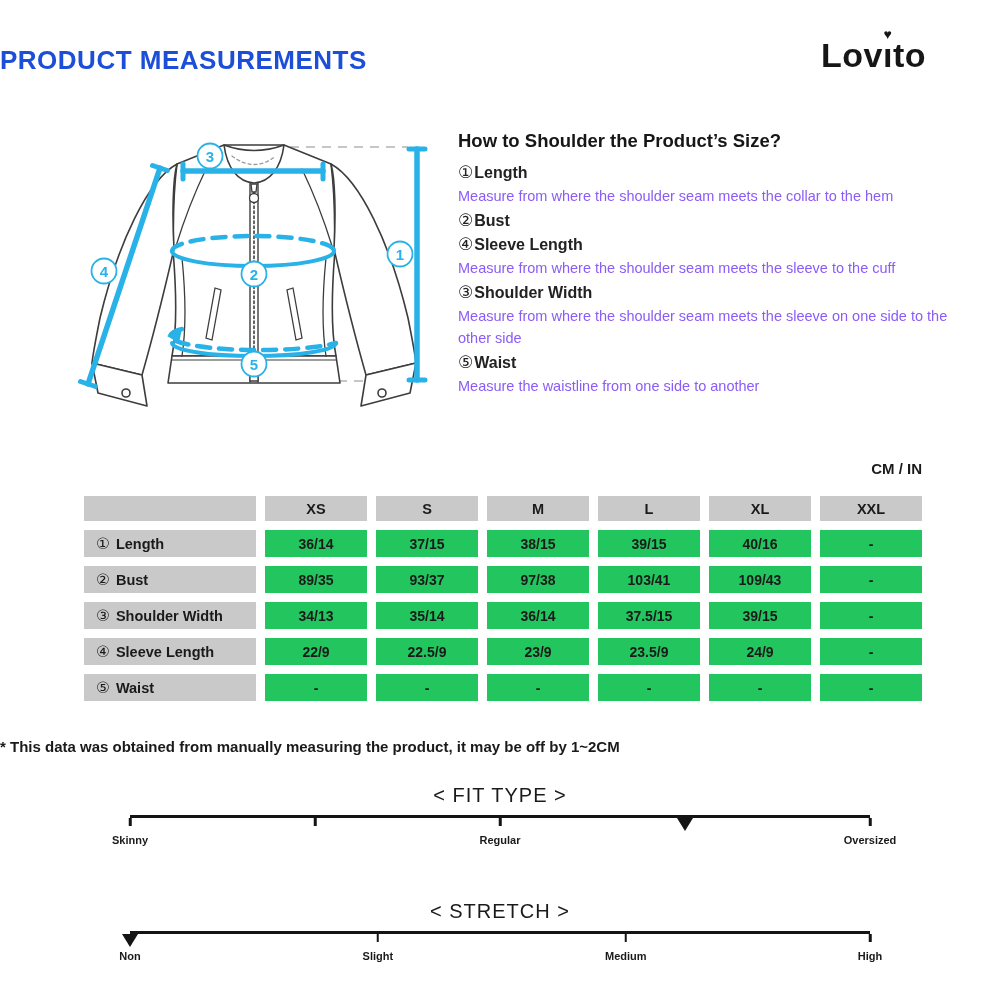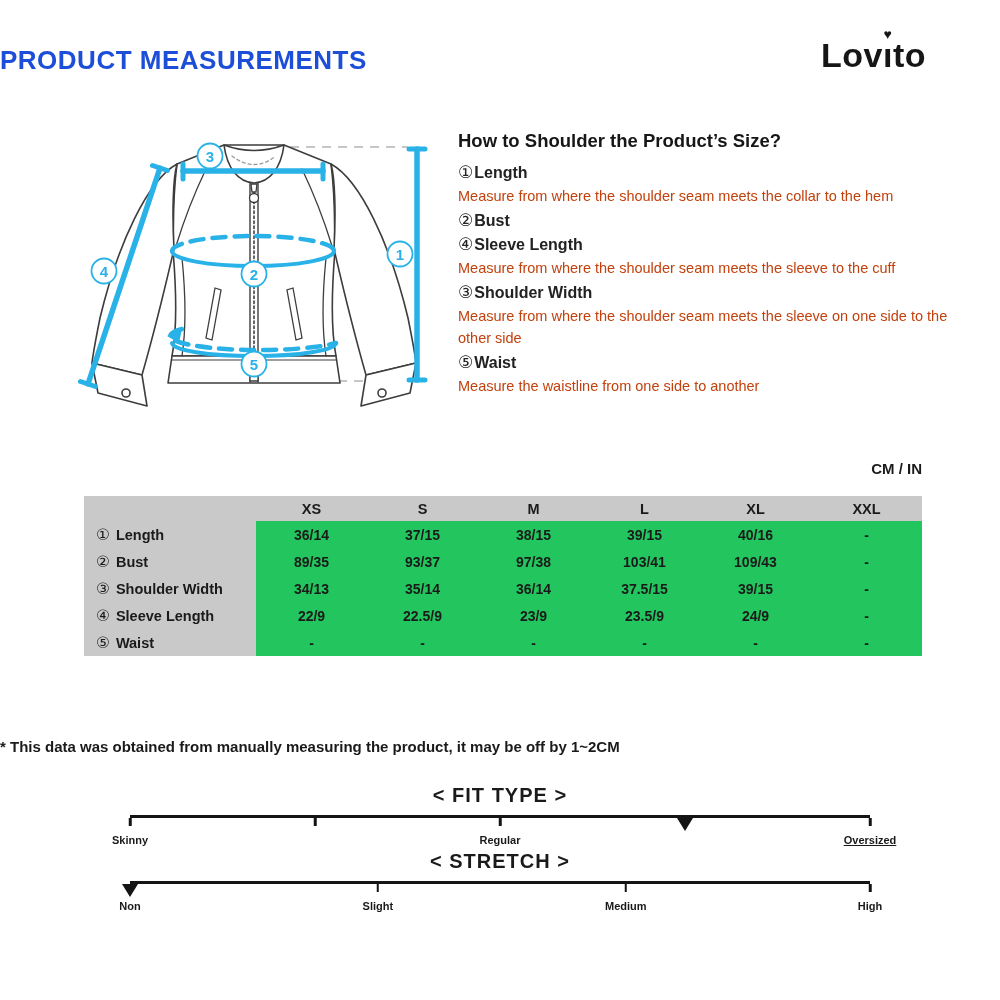--- a/index.html
+++ b/index.html
@@ -20,50 +20,50 @@
   
   .diagram{position:absolute;left:60px;top:118px}
   .diagram .marker-circle{fill:#fff;stroke:#29B2E8;stroke-width:1.8}
   .diagram .marker-num{fill:#29B2E8;font-size:15px;font-weight:600;text-anchor:middle;
     font-family:"Liberation Sans","DejaVu Sans",sans-serif}
   
   .howto{position:absolute;left:458px;top:130px;width:494px}
   .howto-heading{font-size:18.5px;font-weight:700;margin-bottom:9px;color:#161616}
   .hint-title{font-size:16px;font-weight:700;line-height:24px;color:#222}
   .hint-num{font-weight:400;font-size:17px;margin-right:1px}
-  .hint-desc{font-size:14.5px;color:#c2410c;line-height:22px;margin-bottom:2px}
+  .hint-desc{font-size:14.5px;color:#8b5cf6;line-height:22px;margin-bottom:2px}
   
   .units{position:absolute;top:460px;right:78px;font-size:15px;font-weight:700}
   .size-table{position:absolute;left:84px;top:496px;width:838px;display:grid;
-    grid-template-columns:172px repeat(6,1fr);gap:0}
+    grid-template-columns:172px repeat(6,1fr);gap:9px}
   .th{background:#c9c9c9;height:25px;display:flex;align-items:center;justify-content:center;
     font-weight:700;font-size:14.5px}
   .rowlabel{background:#c9c9c9;height:27px;display:flex;align-items:center;
     padding-left:12px;font-weight:600;font-size:14.5px}
   .rowlabel .circ{font-weight:400;font-size:15.5px;margin-right:6px}
   .td{background:#22c55e;height:27px;display:flex;align-items:center;justify-content:center;
     font-weight:600;font-size:14px}
   
   .disclaimer{position:absolute;top:738px;left:0;width:100%;text-align:left;
     font-size:15px;font-weight:700}
   
   .scale{position:absolute;left:130px;width:740px}
-  .scale-title{text-align:center;font-size:20px;font-weight:700;letter-spacing:1px;
+  .scale-title{text-align:center;font-size:20px;font-weight:400;letter-spacing:1px;
     height:22px;line-height:22px}
   .scale-track{position:relative;margin-top:9px;height:3px;background:#141414}
   .tick{position:absolute;top:3px;width:2.5px;height:8px;background:#141414;
     transform:translateX(-50%)}
   .marker{position:absolute;top:3px;width:0;height:0;
     border-left:8px solid transparent;border-right:8px solid transparent;
     border-top:13px solid #141414;transform:translateX(-50%)}
   .scale-labels{position:relative;margin-top:16px;height:20px}
   .slabel{position:absolute;transform:translateX(-50%);font-size:11px;font-weight:700;
     white-space:nowrap}
   #fit-type-scale{top:784px}
-  #stretch-scale{top:850px}
+  #stretch-scale{top:900px}
 </style>
 </head>
 <body>
 
 <div class="page-title">PRODUCT MEASUREMENTS</div>
 <div class="logo"><span>Lov</span><span class="i-wrap"><span class="heart">♥</span><span>ı</span></span><span>to</span></div>
 
 <svg class="diagram" width="390" height="324" viewBox="0 0 390 324">
 
   <g stroke="#c6c6c6" stroke-width="2" stroke-dasharray="9 7" fill="none">
@@ -237,21 +237,21 @@
     <div class="scale-track">
       <div class="tick" style="left: 0%;"></div>
       <div class="tick" style="left: 25%;"></div>
       <div class="tick" style="left: 50%;"></div>
       <div class="tick" style="left: 100%;"></div>
       <div class="marker" style="left: 75%;"></div>
     </div>
     <div class="scale-labels">
       <span class="slabel" style="left: 0%;">Skinny</span>
       <span class="slabel" style="left: 50%;">Regular</span>
-      <span class="slabel" style="left: 100%; text-decoration: underline;">Oversized</span>
+      <span class="slabel" style="left: 100%;">Oversized</span>
     </div>
   </div>
 <div class="scale" id="stretch-scale">
     <div class="scale-title">&lt; STRETCH &gt;</div>
     <div class="scale-track">
       <div class="tick" style="left: 0%;"></div>
       <div class="tick" style="left: 33.5%;"></div>
       <div class="tick" style="left: 67%;"></div>
       <div class="tick" style="left: 100%;"></div>
       <div class="marker" style="left: 0%;"></div>

